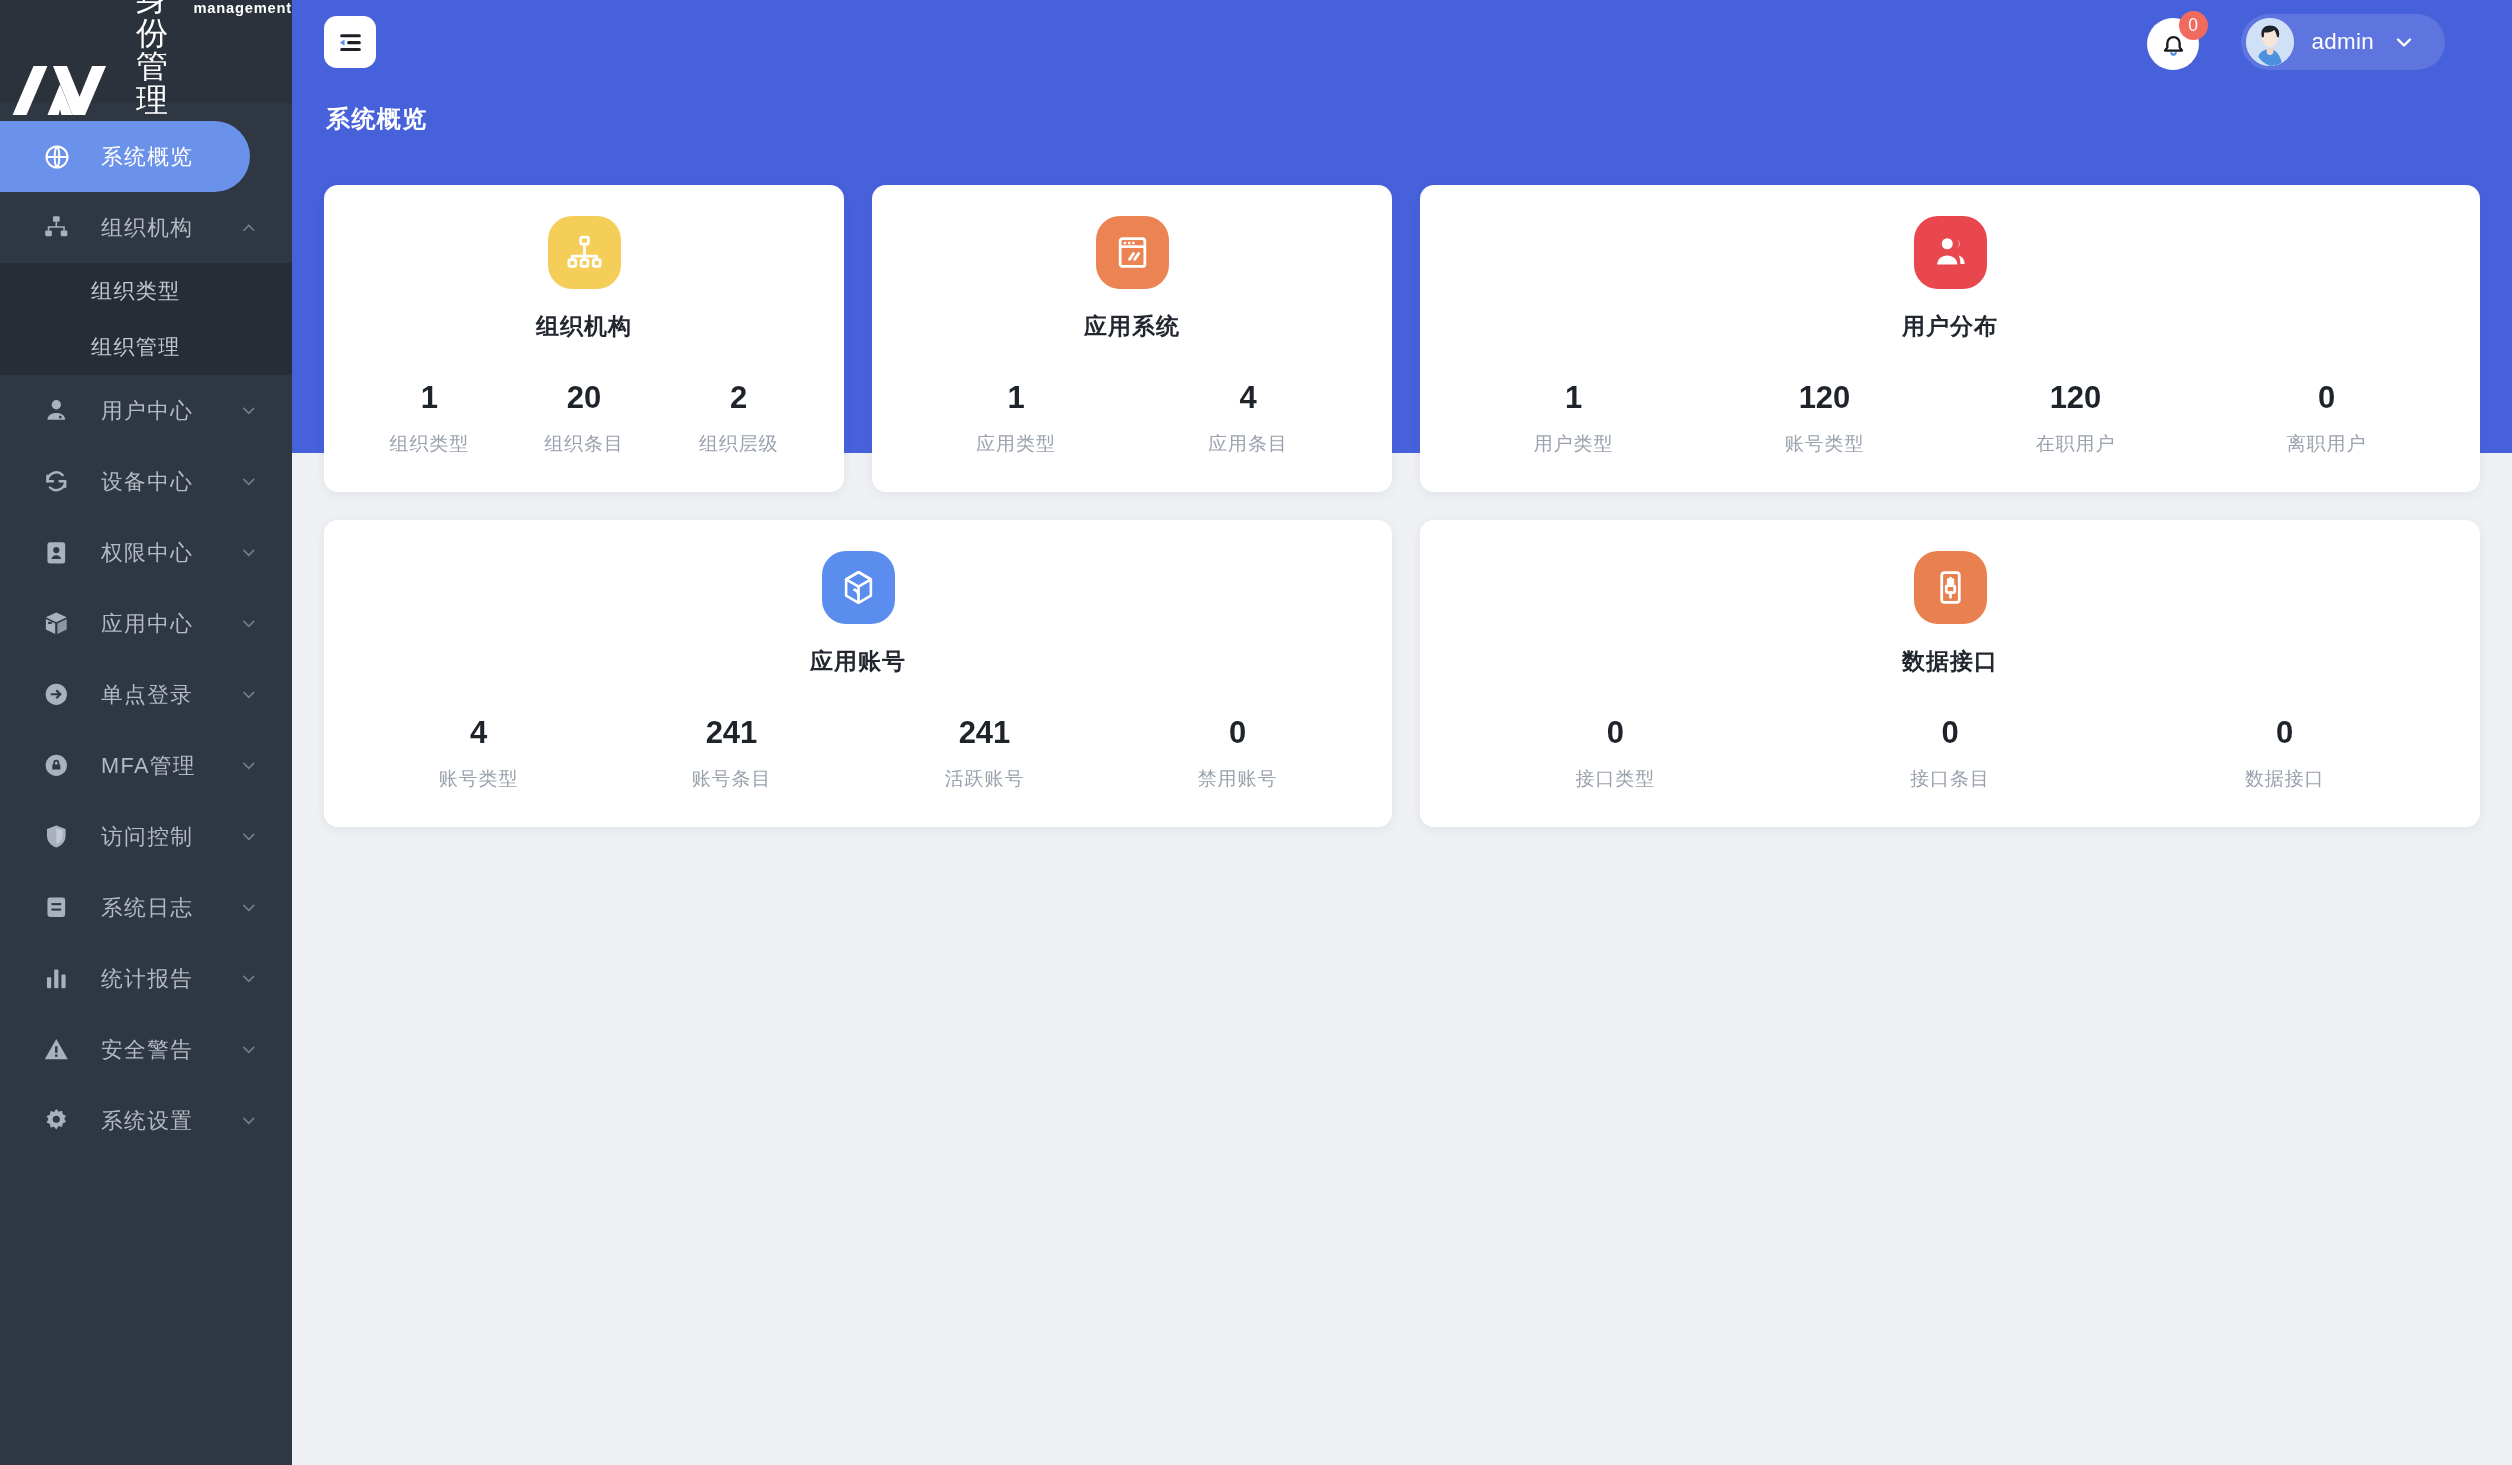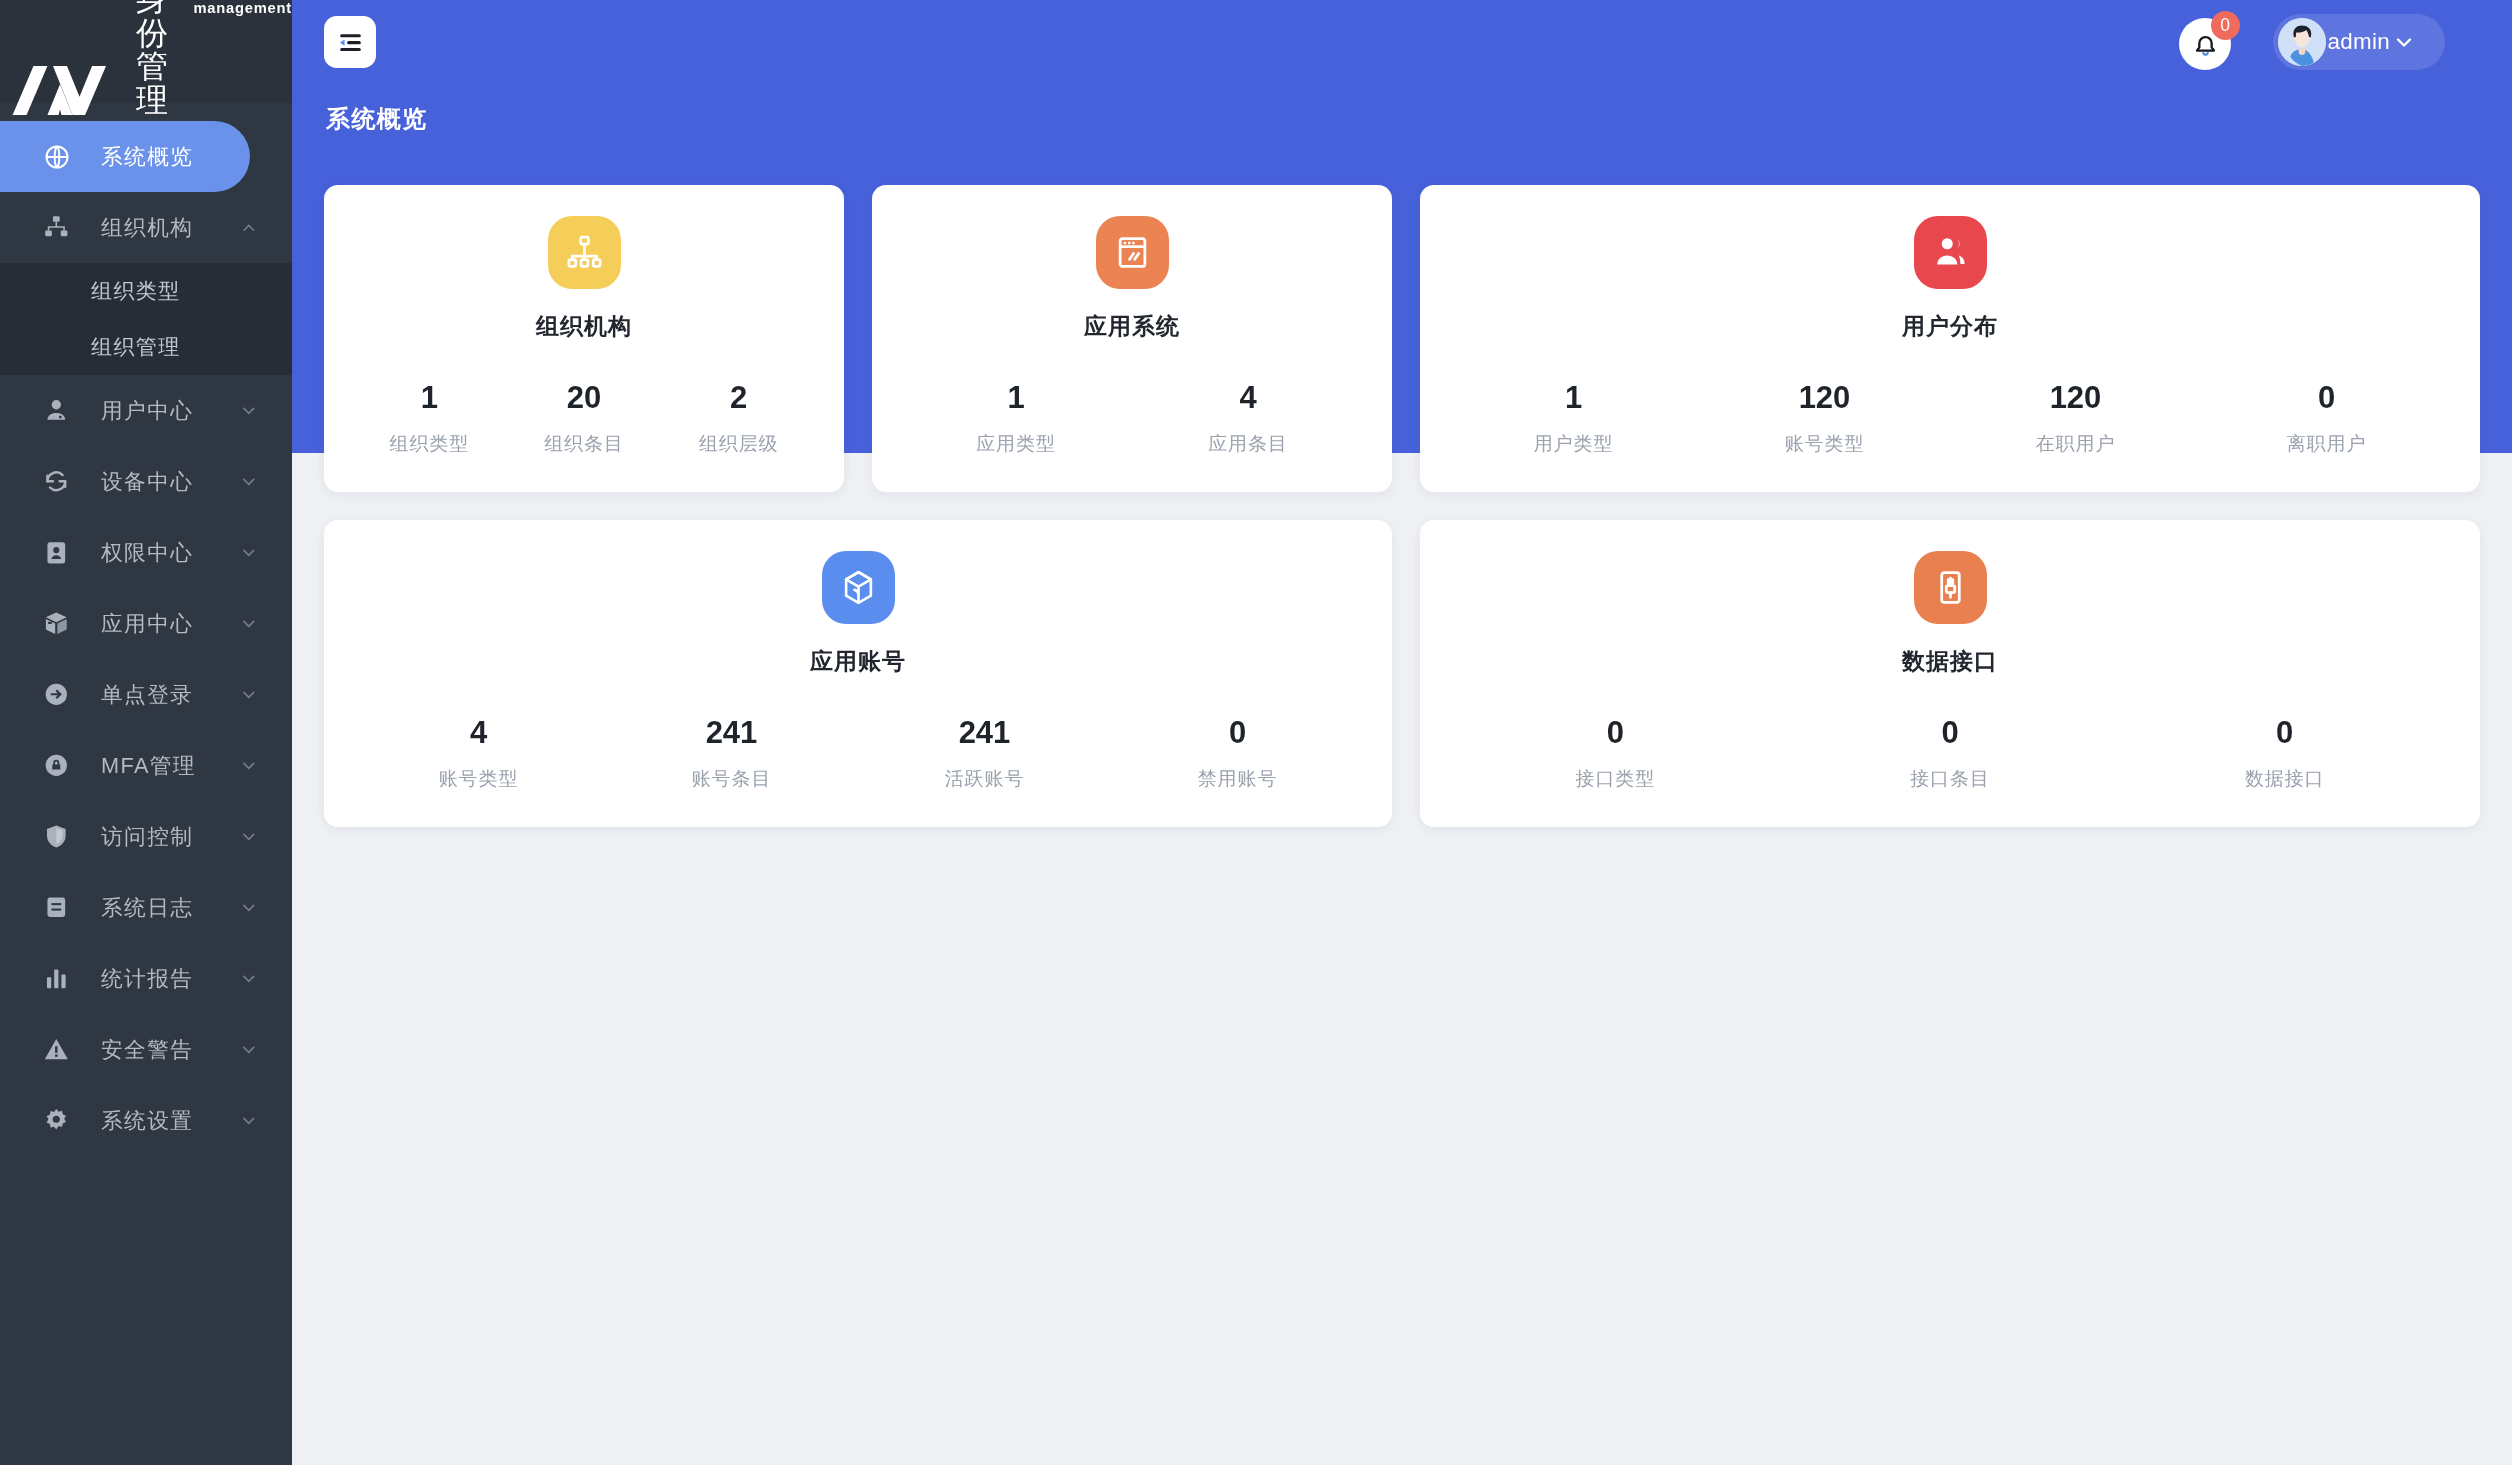--- a/index.html
+++ b/index.html
@@ -116,21 +116,21 @@
     min-width: 29px; height: 29px; padding: 0 4.2px;
     border-radius: 14.7px; background: #f06a5d;
     color: #ffffff; font-size: 17.5px;
     display: flex; align-items: center; justify-content: center;
     font-weight: 400;
   }
   .user-pill {
     display: flex; align-items: center;
     height: 56px; border-radius: 28px;
     background: rgba(255,255,255,0.13);
-    padding: 0 29px 0 4.2px; cursor: pointer; gap: 2px;
+    padding: 0 29px 0 4.2px; cursor: pointer; gap: 18px;
   }
   .avatar {
     width: 48px; height: 48px; border-radius: 50%;
     background: #cfe0f7; flex: 0 0 48px; overflow: hidden;
     display: flex; align-items: flex-end; justify-content: center;
   }
   .username { color: #ffffff; font-size: 22.4px; letter-spacing: 0.3px; }
   .chevron-white { display: flex; align-items: center; }
 
   .page-title {

